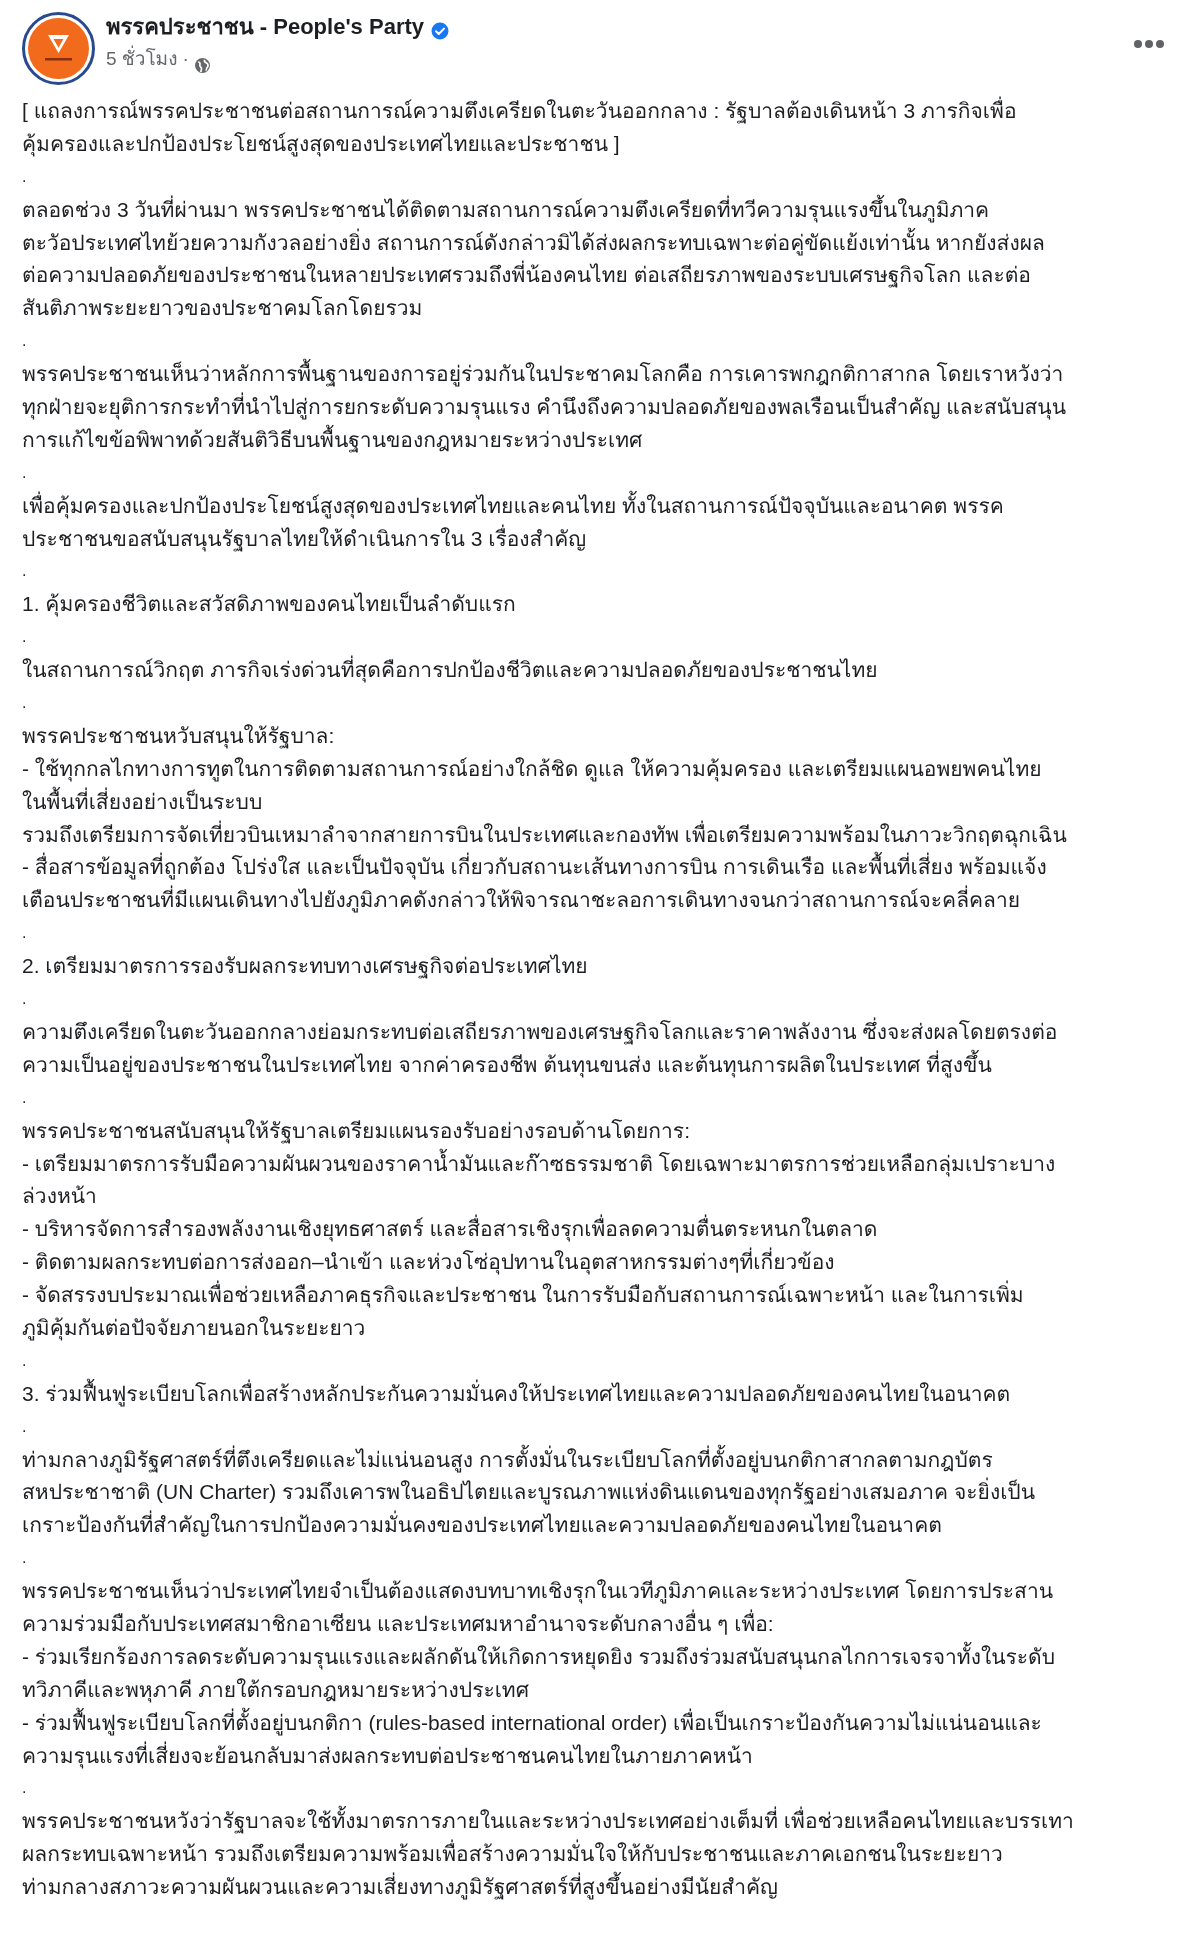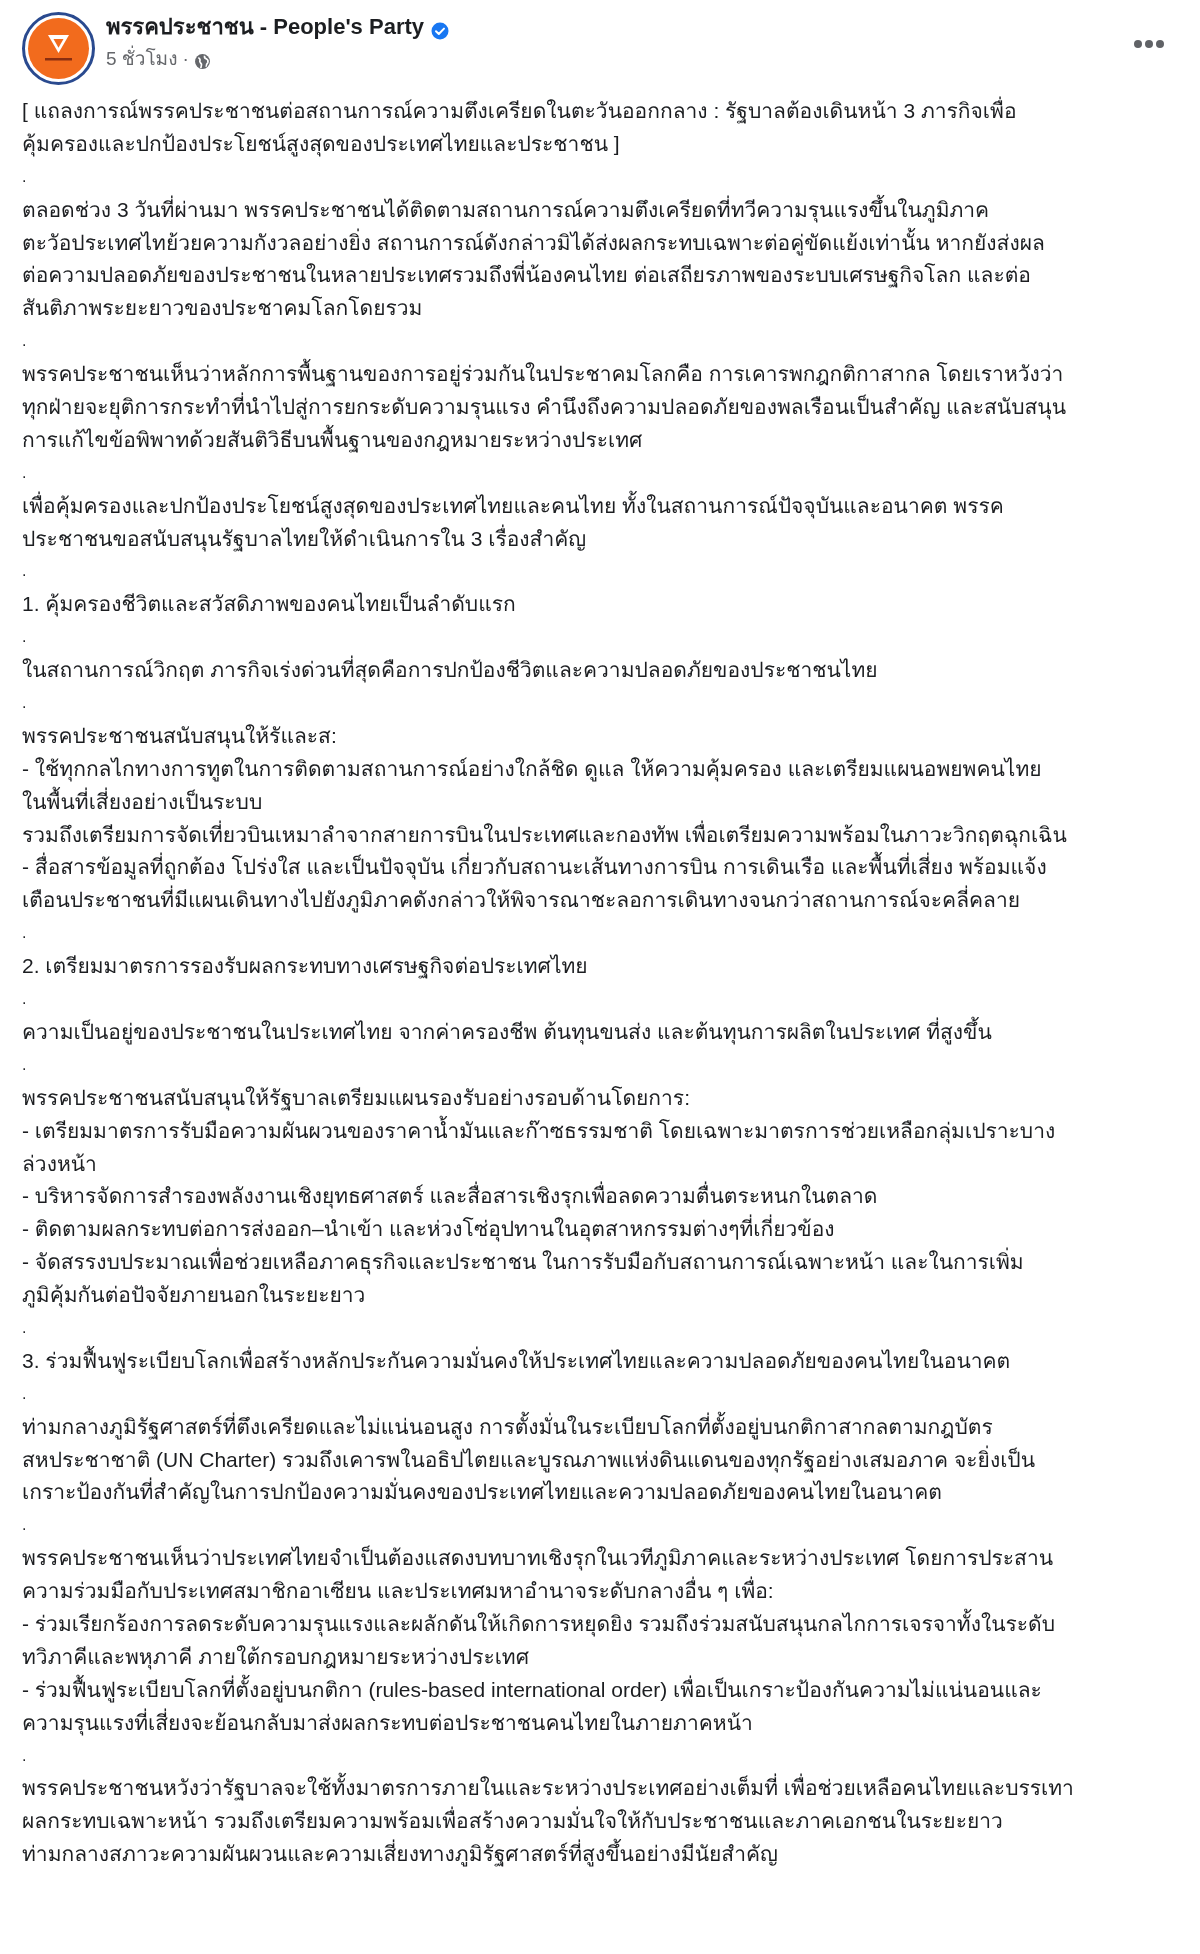--- a/index.html
+++ b/index.html
@@ -61,21 +61,21 @@
     display: inline-block;
   }
   .meta-line {
     position: absolute;
     left: 106px; top: 46px;
     font-family: "Liberation Sans", sans-serif;
     font-size: 19px;
     line-height: 26px;
     color: #65676b;
     display: flex;
-    align-items: center;
+    align-items: flex-end;
     gap: 5px;
     white-space: nowrap;
   }
   .meta-line .timestamp { cursor: pointer; }
   .globe-icon { width: 17px; height: 17px; display: inline-block; }
   .more-button {
     position: absolute;
     left: 1124px; top: 26px;
     width: 50px; height: 36px;
     display: flex;
@@ -162,29 +162,30 @@
     <div class="line">ทุกฝ่ายจะยุติการกระทำที่นำไปสู่การยกระดับความรุนแรง คำนึงถึงความปลอดภัยของพลเรือนเป็นสำคัญ และสนับสนุน</div>
     <div class="line">การแก้ไขข้อพิพาทด้วยสันติวิธีบนพื้นฐานของกฎหมายระหว่างประเทศ</div>
     <div class="line dot-line">.</div>
     <div class="line">เพื่อคุ้มครองและปกป้องประโยชน์สูงสุดของประเทศไทยและคนไทย ทั้งในสถานการณ์ปัจจุบันและอนาคต พรรค</div>
     <div class="line">ประชาชนขอสนับสนุนรัฐบาลไทยให้ดำเนินการใน 3 เรื่องสำคัญ</div>
     <div class="line dot-line">.</div>
     <div class="line">1. คุ้มครองชีวิตและสวัสดิภาพของคนไทยเป็นลำดับแรก</div>
     <div class="line dot-line">.</div>
     <div class="line">ในสถานการณ์วิกฤต ภารกิจเร่งด่วนที่สุดคือการปกป้องชีวิตและความปลอดภัยของประชาชนไทย</div>
     <div class="line dot-line">.</div>
-    <div class="line">พรรคประชาชนสนับสนุนให้รัและส:</div>
+    <div class="line">พรรคประชาชนหวับสนุนให้รัฐบาล:</div>
     <div class="line">- ใช้ทุกกลไกทางการทูตในการติดตามสถานการณ์อย่างใกล้ชิด ดูแล ให้ความคุ้มครอง และเตรียมแผนอพยพคนไทย</div>
     <div class="line">ในพื้นที่เสี่ยงอย่างเป็นระบบ</div>
     <div class="line">รวมถึงเตรียมการจัดเที่ยวบินเหมาลำจากสายการบินในประเทศและกองทัพ เพื่อเตรียมความพร้อมในภาวะวิกฤตฉุกเฉิน</div>
     <div class="line">- สื่อสารข้อมูลที่ถูกต้อง โปร่งใส และเป็นปัจจุบัน เกี่ยวกับสถานะเส้นทางการบิน การเดินเรือ และพื้นที่เสี่ยง พร้อมแจ้ง</div>
     <div class="line">เตือนประชาชนที่มีแผนเดินทางไปยังภูมิภาคดังกล่าวให้พิจารณาชะลอการเดินทางจนกว่าสถานการณ์จะคลี่คลาย</div>
     <div class="line dot-line">.</div>
     <div class="line">2. เตรียมมาตรการรองรับผลกระทบทางเศรษฐกิจต่อประเทศไทย</div>
     <div class="line dot-line">.</div>
+    <div class="line">ความตึงเครียดในตะวันออกกลางย่อมกระทบต่อเสถียรภาพของเศรษฐกิจโลกและราคาพลังงาน ซึ่งจะส่งผลโดยตรงต่อ</div>
     <div class="line">ความเป็นอยู่ของประชาชนในประเทศไทย จากค่าครองชีพ ต้นทุนขนส่ง และต้นทุนการผลิตในประเทศ ที่สูงขึ้น</div>
     <div class="line dot-line">.</div>
     <div class="line">พรรคประชาชนสนับสนุนให้รัฐบาลเตรียมแผนรองรับอย่างรอบด้านโดยการ:</div>
     <div class="line">- เตรียมมาตรการรับมือความผันผวนของราคาน้ำมันและก๊าซธรรมชาติ โดยเฉพาะมาตรการช่วยเหลือกลุ่มเปราะบาง</div>
     <div class="line">ล่วงหน้า</div>
     <div class="line">- บริหารจัดการสำรองพลังงานเชิงยุทธศาสตร์ และสื่อสารเชิงรุกเพื่อลดความตื่นตระหนกในตลาด</div>
     <div class="line">- ติดตามผลกระทบต่อการส่งออก–นำเข้า และห่วงโซ่อุปทานในอุตสาหกรรมต่างๆที่เกี่ยวข้อง</div>
     <div class="line">- จัดสรรงบประมาณเพื่อช่วยเหลือภาคธุรกิจและประชาชน ในการรับมือกับสถานการณ์เฉพาะหน้า และในการเพิ่ม</div>
     <div class="line">ภูมิคุ้มกันต่อปัจจัยภายนอกในระยะยาว</div>
     <div class="line dot-line">.</div>

